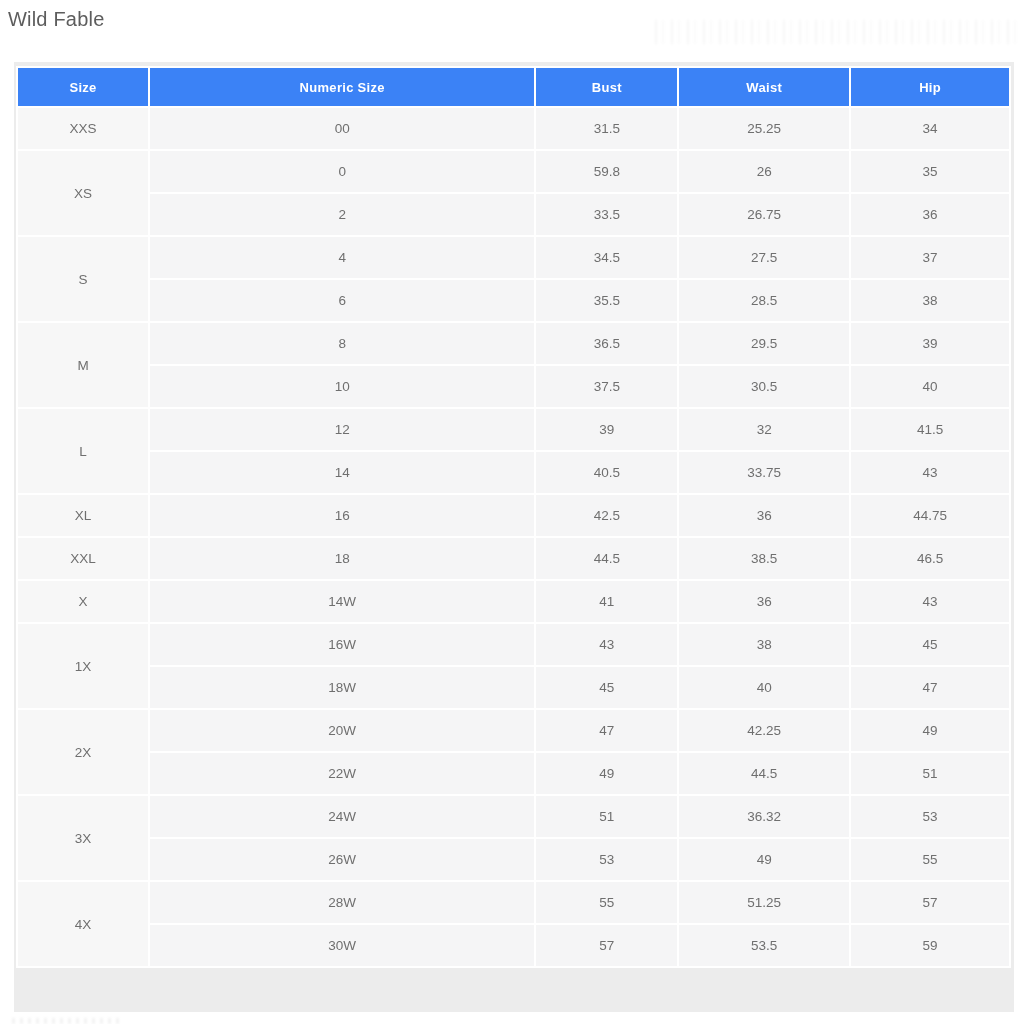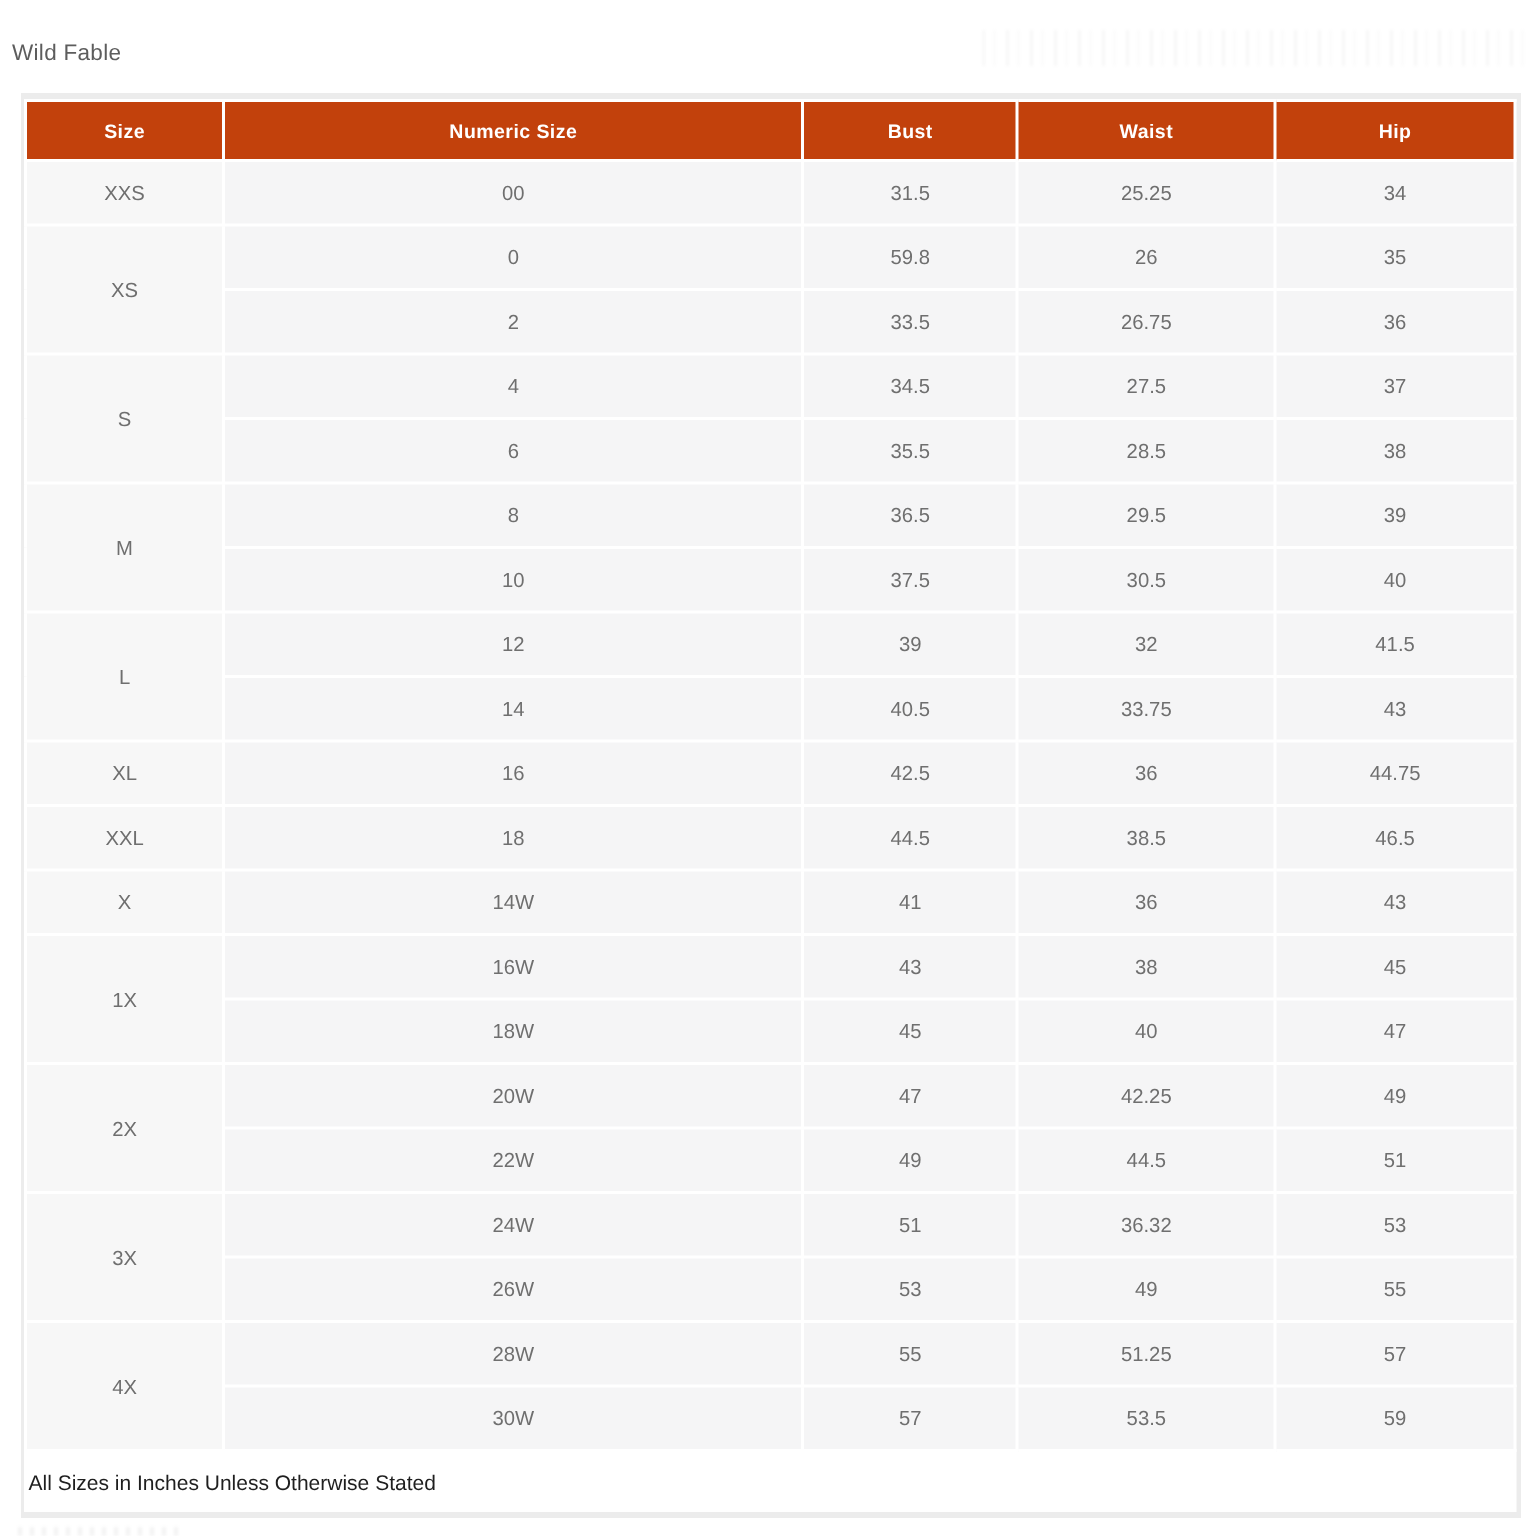--- a/index.html
+++ b/index.html
@@ -5,22 +5,22 @@
   * { margin: 0; padding: 0; box-sizing: border-box; }
   html, body {
     width: 1024px; height: 1024px;
     background: #ffffff;
     font-family: "Liberation Sans", "DejaVu Sans", sans-serif;
     overflow: hidden;
     position: relative;
   }
   .page-title {
     position: absolute;
-    left: 8px; top: 27px;
-    font-size: 15px;
+    left: 8px; top: 8px;
+    font-size: 20px;
     color: #5d5d5d;
     letter-spacing: .2px;
   }
   .ghost-artifact {
     position: absolute;
     left: 655px; top: 20px;
     width: 366px; height: 24px;
     background: repeating-linear-gradient(90deg,
       rgba(170,170,170,0.22) 0 2px,
       rgba(0,0,0,0) 2px 7px,
@@ -45,21 +45,21 @@
     width: 1000px; height: 950px;
     background: #ececec;
     padding: 4px 3px 0 2px;
   }
   table.size-chart {
     width: 100%;
     border-collapse: collapse;
     table-layout: fixed;
   }
   table.size-chart th {
-    background: #c2410c;
+    background: #3b82f6;
     color: #ffffff;
     font-size: 13px;
     font-weight: bold;
     height: 40px;
     border: 2px solid #ffffff;
     text-align: center;
     letter-spacing: .3px;
   }
   table.size-chart td {
     background: #f5f5f6;
@@ -241,18 +241,15 @@
         </tr>
         <tr>
           <td>30W</td>
           <td>57</td>
           <td>53.5</td>
           <td>59</td>
         </tr>
       </tbody>
   </table>
 
-  <div class="footnote-strip">
-    <span class="footnote-text">All Sizes in Inches Unless Otherwise Stated</span>
-  </div>
 </div>
 
 <div class="ghost-artifact-bottom"></div>
 
 </body></html>

